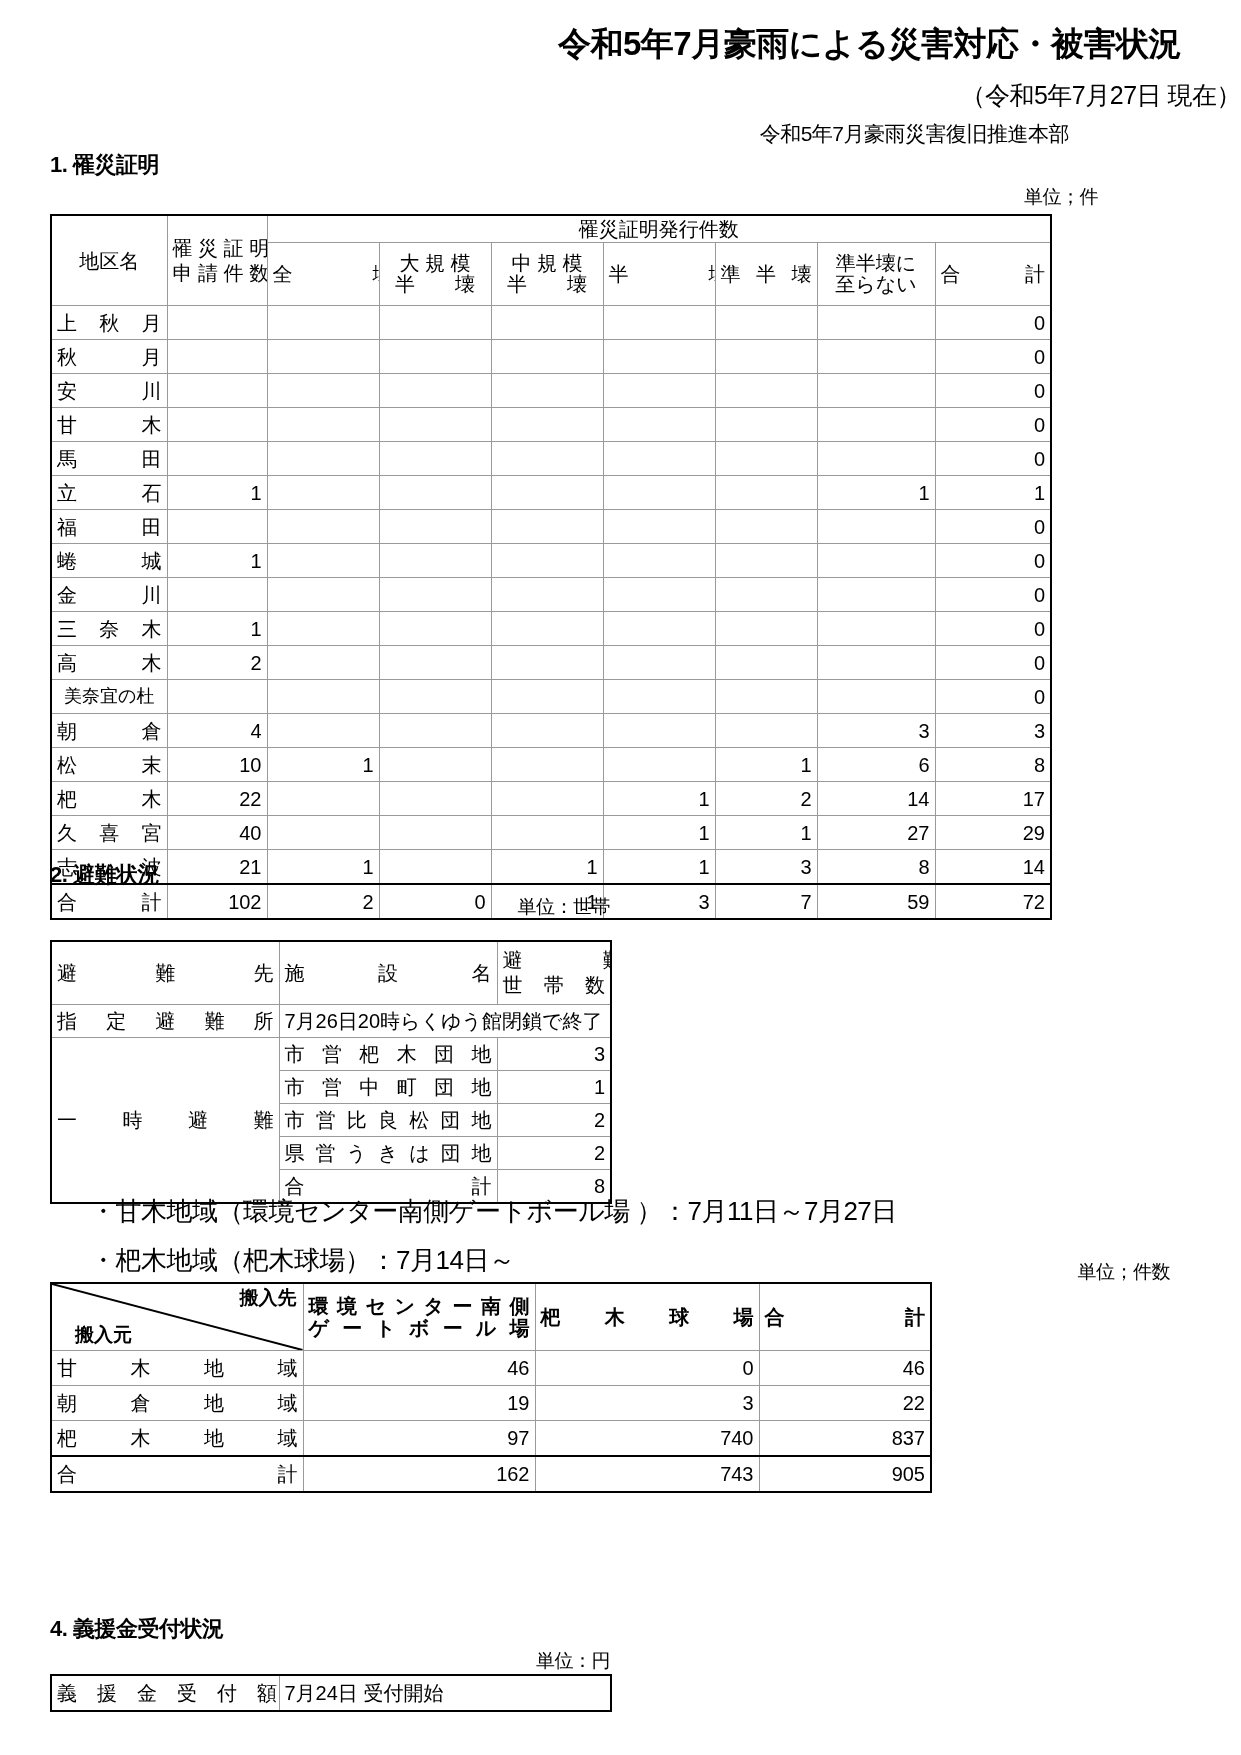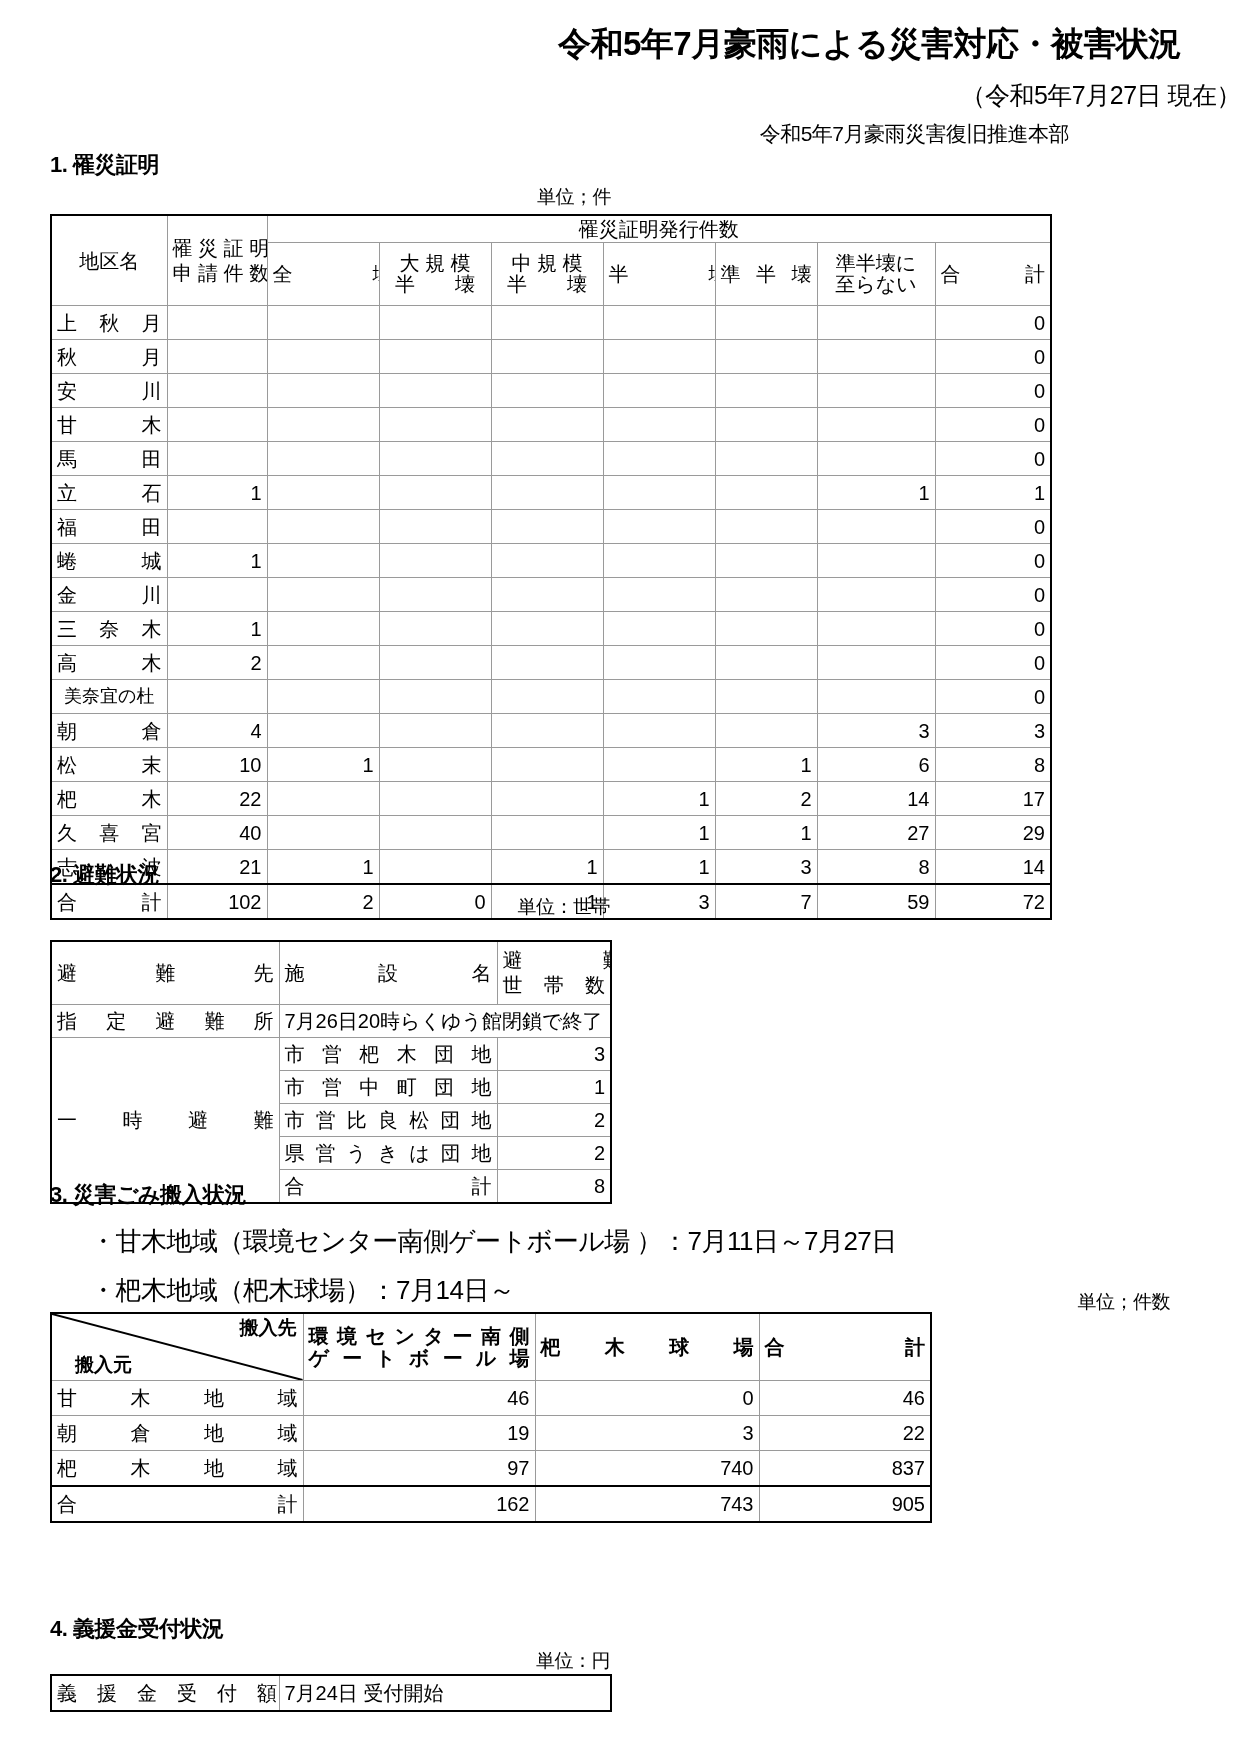--- a/index.html
+++ b/index.html
@@ -90,21 +90,21 @@
   
   .t-outer { border: 2px solid #000; }
   .bt-hv { border-top: 2px solid #000 !important; }
   .bb-hv { border-bottom: 2px solid #000 !important; }
   .bl-hv { border-left: 2px solid #000 !important; }
   .br-hv { border-right: 2px solid #000 !important; }
 
   
   #sec1 { position: absolute; left: 50px; top: 128px; width: 1140px; }
   #sec1 .unit-row {
-    text-align: center;
+    text-align: right;
     padding-right: 92px;
     margin-top: 4px;
   }
   #t1 { width: 1000px; margin-top: 4px; }
   #t1 td { height: 33px; }
   #t1 .hdr-top td { height: 26px; }
   #t1 .hdr-sub td { height: 62px; }
 
   
   #sec2 { position: absolute; left: 50px; top: 838px; width: 1140px; }
@@ -445,21 +445,20 @@
           </tr>
           <tr>
             <td class="spread bb-hv">合　　　　　　計</td>
             <td class="num br-hv bb-hv">8</td>
           </tr>
         </tbody>
     </table>
   </div>
 
   <div id="sec3">
-    <div class="section-head">3. 災害ごみ搬入状況</div>
     <div class="bullet">・甘木地域（環境センター南側ゲートボール場  ）：7月11日～7月27日</div>
     <div style="position:relative">
       <div class="bullet">・杷木地域（杷木球場）：7月14日～</div>
       <div class="unit-label" style="position:absolute;right:20px;top:16px">単位；件数</div>
     </div>
 
     <table id="t3" class="t-outer">
       <colgroup>
           <col style="width:252px">
           <col style="width:232px">

